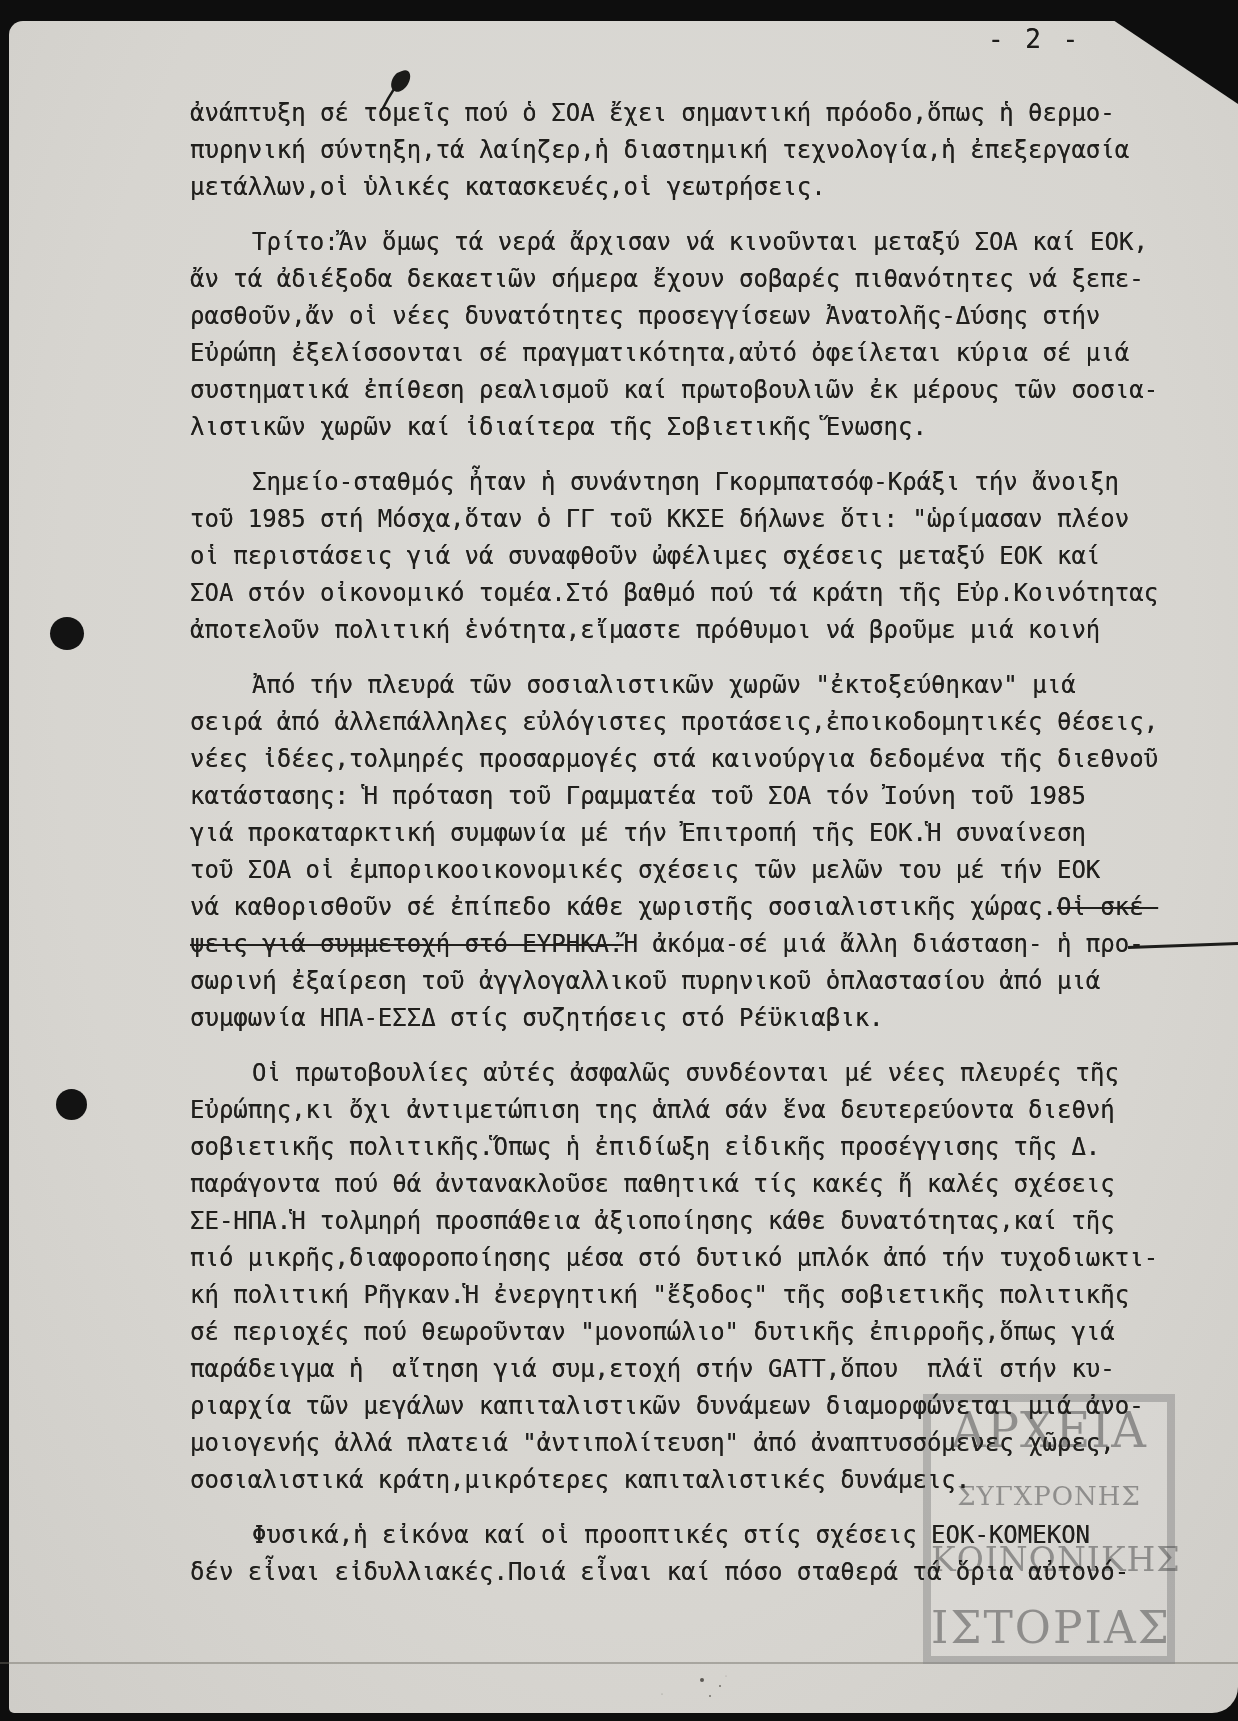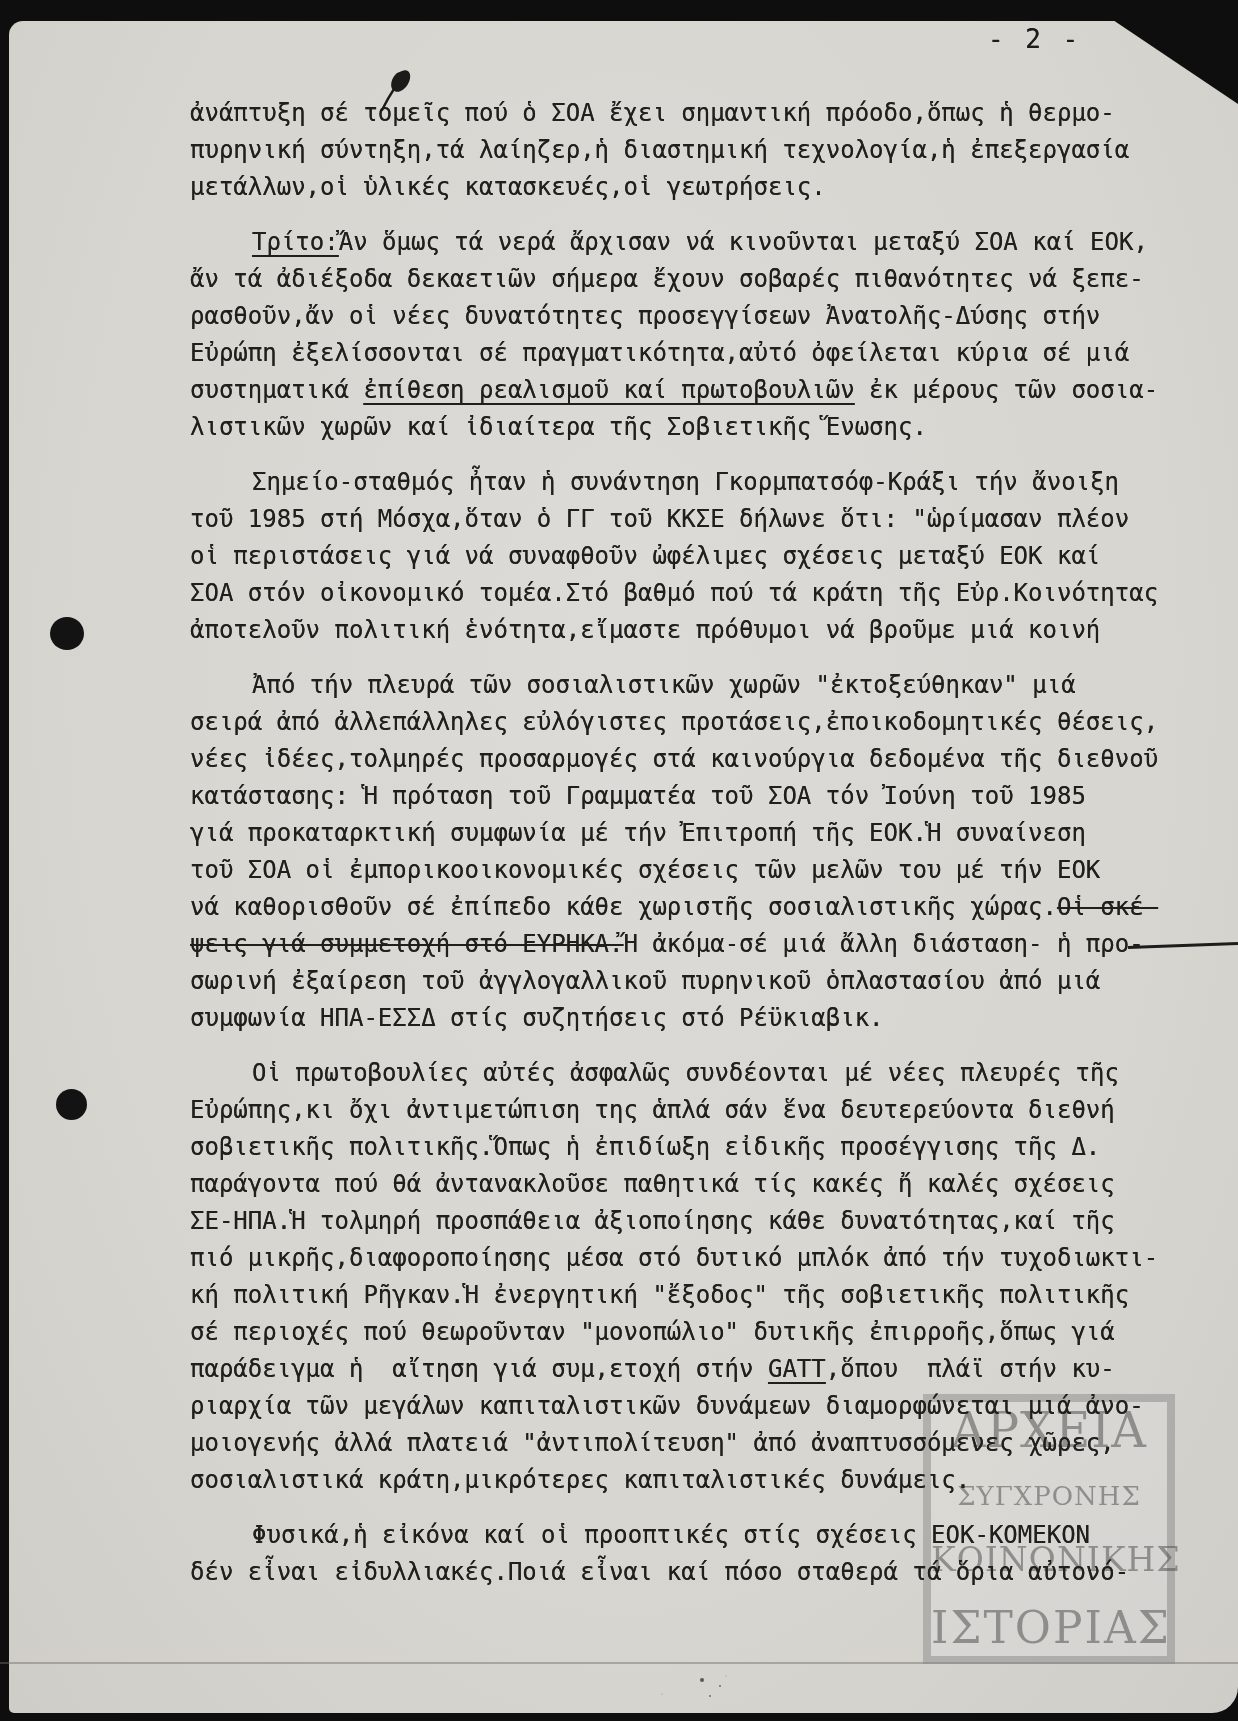--- a/index.html
+++ b/index.html
@@ -30,21 +30,21 @@
   .dot-1{left:50px;top:617px;width:34px;height:33px;}
   .dot-2{left:56px;top:1089px;width:31px;height:31px;}
   .text-body{
     position:absolute;left:190px;top:95px;width:1010px;z-index:3;
     font-size:24px;line-height:37px;color:#201f1c;
     text-shadow:0 0 0.6px rgba(25,25,25,.75);
   }
   .paragraph + .paragraph{margin-top:18px;}
   .line{white-space:pre;}
   .line.indent{padding-left:62px;}
-  .seg-u{text-decoration:underline;text-decoration-thickness:2.2px;text-underline-offset:5px;text-align:right;}
+  .seg-u{text-decoration-thickness:2.2px;text-underline-offset:5px;text-align:right;}
   .seg-s{text-decoration:line-through;text-decoration-thickness:2.4px;}
   .seg-b{font-weight:normal;margin-top:33px;}
   .strike-extension{
     position:absolute;left:1128px;top:944px;width:110px;height:3px;
     background:#1d1d1b;transform:rotate(-2deg);z-index:4;
   }
   .watermark{
     position:absolute;left:923px;top:1394px;width:252px;height:270px;z-index:2;
     border:8px solid rgba(118,118,118,.42);
     background:rgba(255,255,255,.10);

